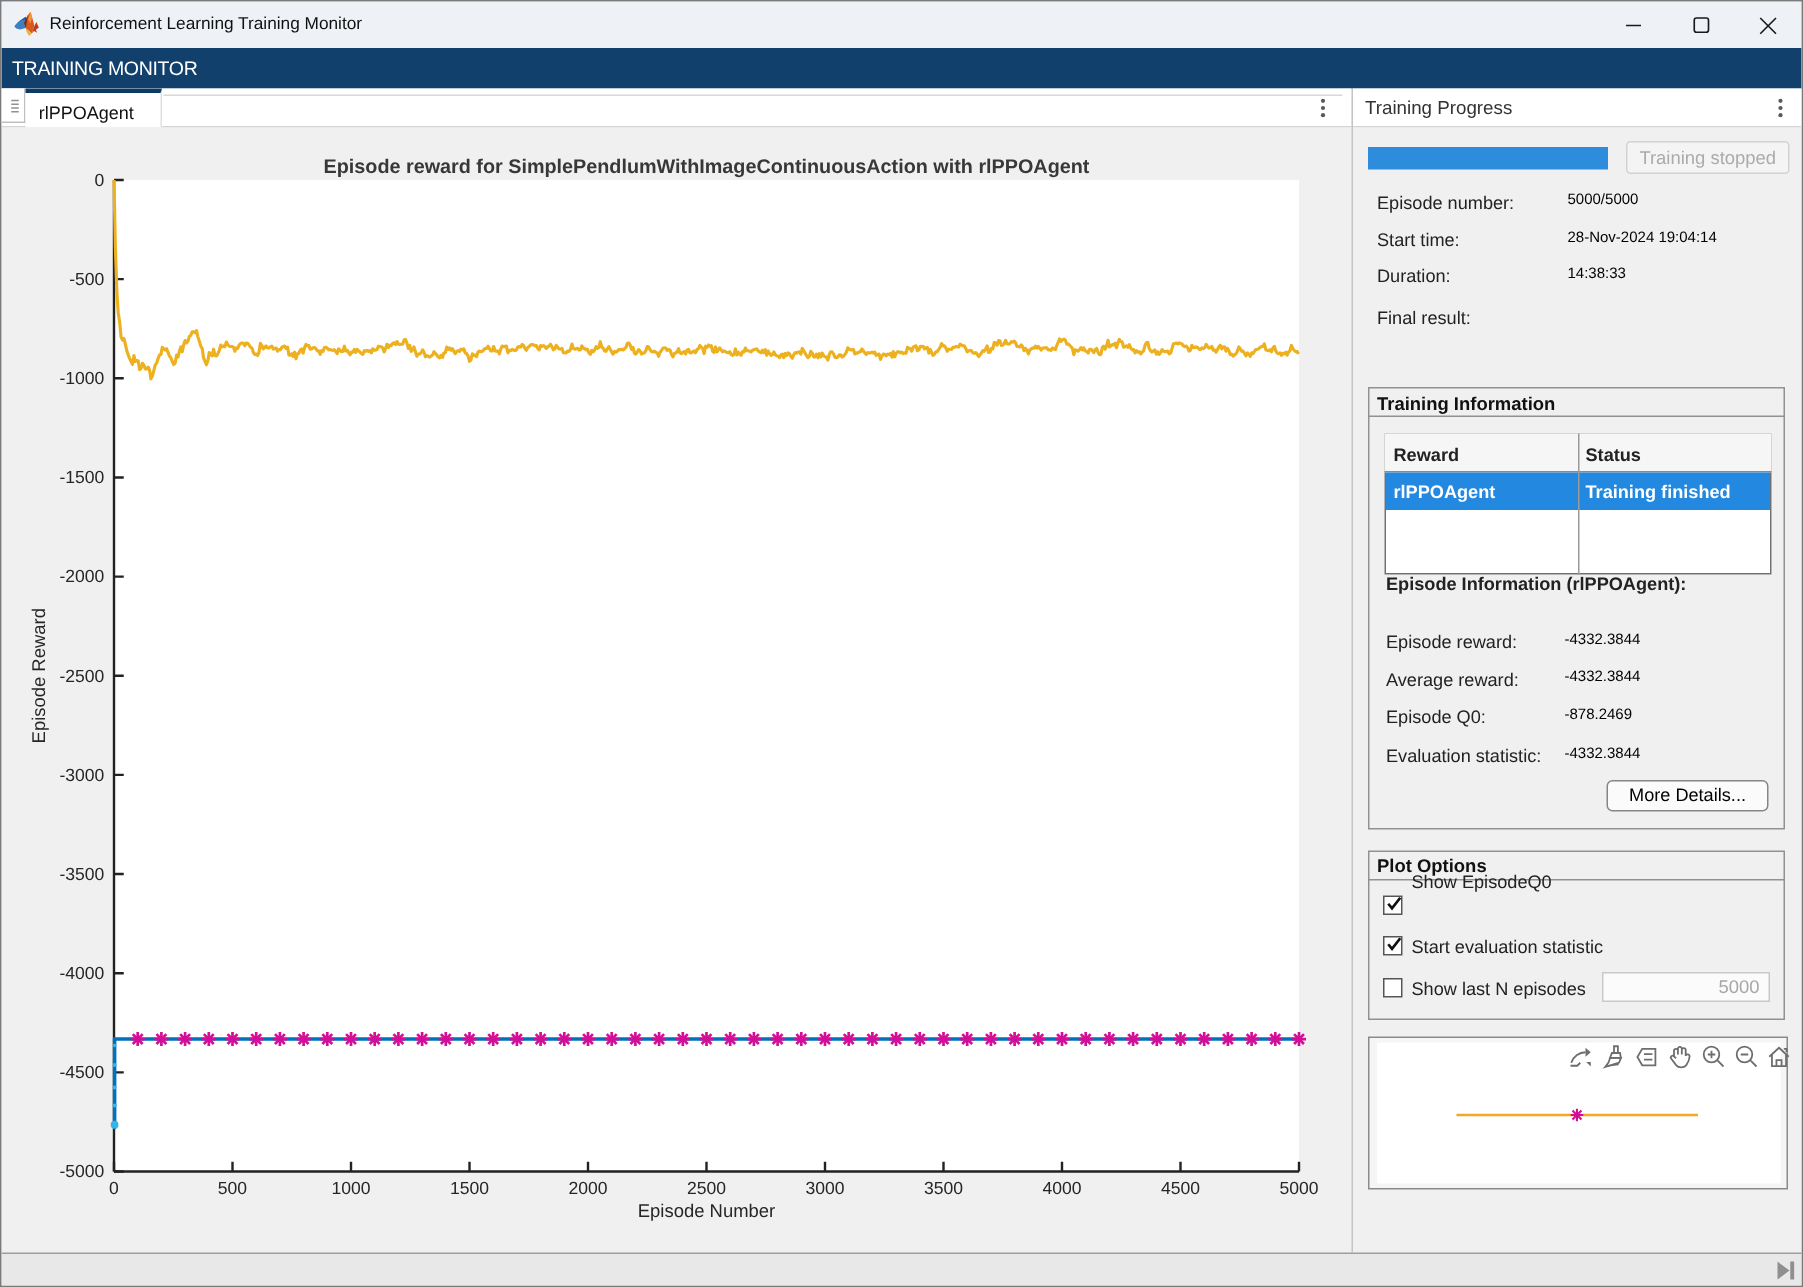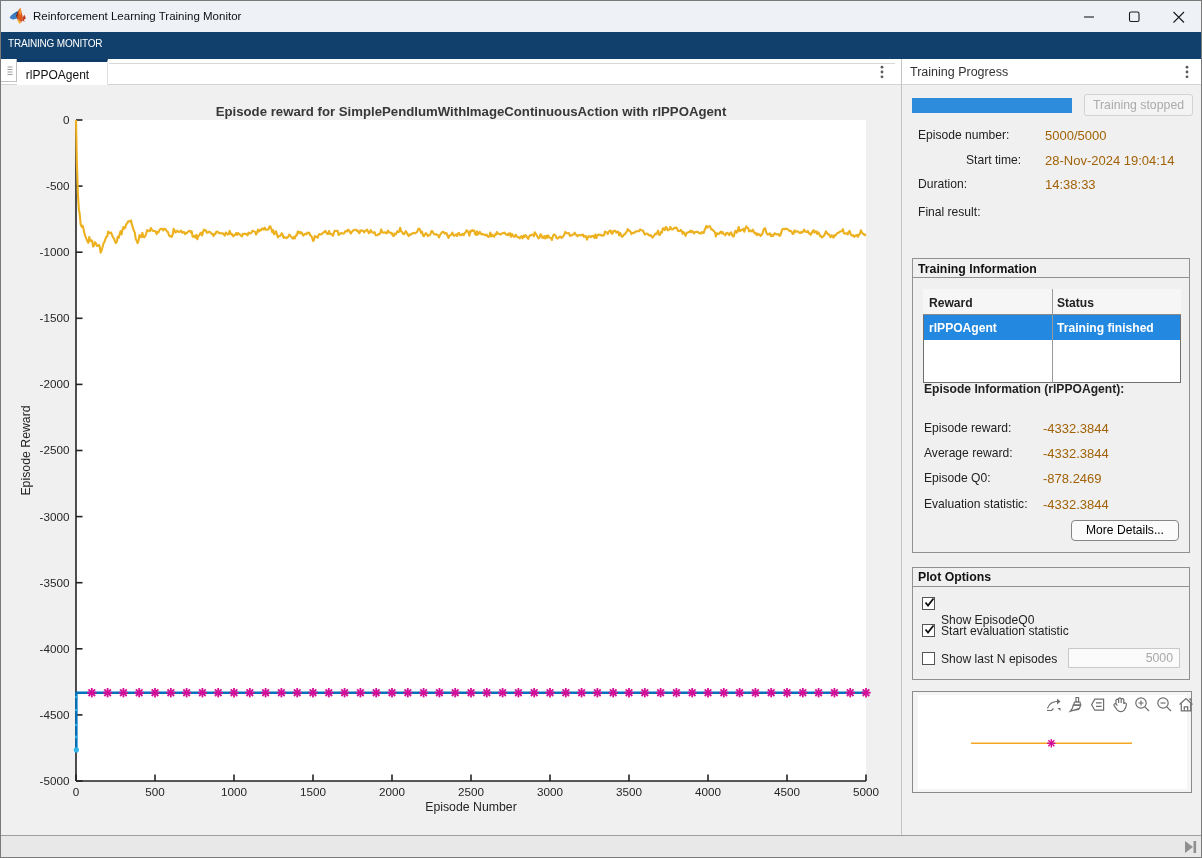--- a/index.html
+++ b/index.html
@@ -1,34 +1,34 @@
 <!DOCTYPE html>
 <html><head><meta charset="utf-8"><title>Reinforcement Learning Training Monitor</title><style>
 * { margin:0; padding:0; box-sizing:border-box; }
 html,body { width:1202px; height:858px; background:#e9e9e9; font-family:"Liberation Sans",sans-serif; }
 #win { position:relative; width:1202px; height:858px; background:#f0f0f0; border:1px solid #7a7a7a; border-radius:0; overflow:hidden; }
 .abs { position:absolute; }
 #titlebar { left:0; top:0; width:1200px; height:31px; background:#eef2f7; }
 #titletxt { left:32px; top:9px; font-size:11.5px; color:#111; }
 #ribbon { left:0; top:31px; width:1200px; height:27px; background:#11406C; }
-#ribbontxt { left:7px; top:37px; font-size:10px; font-weight:normal; color:#fff; letter-spacing:-0.2px; }
+#ribbontxt { left:7px; top:37px; font-size:13px; font-weight:normal; color:#fff; letter-spacing:-0.2px; }
 #tabrow { left:0; top:58px; width:900px; height:26px; background:#fff; border-bottom:1px solid #d4d4d4; }
 #tabbtn { left:0; top:58px; width:16px; height:23px; background:#fff; border-right:1px solid #c0c0c0; border-bottom:1px solid #c0c0c0; }
 #tab { left:16px; top:58px; width:91px; height:26px; background:#fff; border-top:3.5px solid #0D3A66; border-right:1px solid #e0e0e0; text-align:center; font-size:12px; color:#111; padding-top:5.5px; padding-right:9px; }
 #rphead { left:901px; top:58px; width:301px; height:26px; background:#fff; border-bottom:1px solid #d4d4d4; }
 #rpheadtxt { left:909px; top:64px; font-size:12.5px; color:#333; }
 #doc { left:0; top:84px; width:900px; height:750px; background:#f0f0f0; }
 #vsep { left:900px; top:58px; width:1px; height:776px; background:#c4c4c4; }
 #rpanel { left:901px; top:84px; width:301px; height:750px; background:#f0f0f0; }
 #statusbar { left:0; top:834px; width:1202px; height:24px; background:#e8e8e8; border-top:1px solid #9e9e9e; }
 .fieldset { position:absolute; border:1px solid #919191; }
 .fstitle { position:absolute; font-size:12.3px; font-weight:bold; color:#111; }
 .fssep { position:absolute; height:1px; background:#919191; }
 .lbl { position:absolute; font-size:12.1px; color:#222; }
-.val { position:absolute; font-size:13px; color:#a16207; }
+.val { position:absolute; font-size:10px; color:#000000; }
 .bld { font-weight:bold; }
 #progbar { left:911px; top:97px; width:160px; height:15px; background:#2D8CDB; }
 #trainstop { left:1083px; top:93px; width:109px; height:22px; background:#f4f4f4; border:1px solid #d2d2d2; border-radius:3px; color:#ababab; font-size:12.3px; text-align:center; padding-top:3px; }
 #agtable { left:922px; top:288px; width:258px; height:94px; background:#fff; border:1px solid #707070; }
 #agthead { left:922px; top:288px; width:258px; height:26px; background:#f6f6f6; border-bottom:1px solid #8a8a8a; }
 #agtsel { left:923px; top:314px; width:256px; height:25px; background:#2388DF; }
 #agtcol { left:1051px; top:288px; width:1px; height:94px; background:#9a9a9a; }
 .cb { position:absolute; width:13px; height:13px; background:#fff; border:1.2px solid #555; }
 #nep { left:1067px; top:647px; width:112px; height:20px; background:#fbfbfb; border:1px solid #c9c9c9; color:#a8a8a8; font-size:12.3px; text-align:right; padding:2px 6px 0 0; }
 #morebtn { left:1070px; top:519px; width:108px; height:21px; background:#fbfbfb; border:1px solid #868686; border-radius:4px; font-size:12.1px; color:#000000; text-align:center; padding-top:2px; }
@@ -205,21 +205,21 @@
       <circle cx="5" cy="7" r="1.4"></circle>
       <circle cx="5" cy="11.8" r="1.4"></circle>
  </svg>
  <div id="rpanel" class="abs"></div>
 
  <div id="progbar" class="abs"></div>
  <div id="trainstop" class="abs">Training stopped</div>
 
  <div class="lbl" style="left:917px;top:127px">Episode number:</div>
  <div class="val" style="left:1044px;top:127px">5000/5000</div>
- <div class="lbl" style="left:965px;top:152px">Start time:</div>
+ <div class="lbl" style="left:917px;top:152px">Start time:</div>
  <div class="val" style="left:1044px;top:152px">28-Nov-2024 19:04:14</div>
  <div class="lbl" style="left:917px;top:176px">Duration:</div>
  <div class="val" style="left:1044px;top:176px">14:38:33</div>
  <div class="lbl" style="left:917px;top:204px">Final result:</div>
 
  <div class="fieldset" style="left:911px;top:257px;width:278px;height:295px"></div>
  <div class="fstitle" style="left:917px;top:261px">Training Information</div>
  <div class="fssep" style="left:911px;top:276px;width:278px"></div>
 
  <div id="agtable" class="abs"></div>
@@ -243,21 +243,21 @@
  <div id="morebtn" class="abs">More Details...</div>
 
  <div class="fieldset" style="left:911px;top:566px;width:278px;height:113px"></div>
  <div class="fstitle" style="left:917px;top:569px">Plot Options</div>
  <div class="fssep" style="left:911px;top:585px;width:278px"></div>
 
  <div class="cb" style="left:921px;top:596px"></div>
  <svg class="abs" style="left:922px;top:595px" width="13" height="13" viewBox="0 0 13 13" fill="none" stroke="#111" stroke-width="1.8">
       <path d="M2.5 6.5 L5 9.5 L10.5 2.5"></path>
     </svg>
- <div class="lbl" style="left:940px;top:612px">Show EpisodeQ0</div>
+ <div class="lbl" style="left:940px;top:580px">Show EpisodeQ0</div>
  <div class="cb" style="left:921px;top:623px"></div>
  <svg class="abs" style="left:922px;top:622px" width="13" height="13" viewBox="0 0 13 13" fill="none" stroke="#111" stroke-width="1.8">
       <path d="M2.5 6.5 L5 9.5 L10.5 2.5"></path>
     </svg>
  <div class="lbl" style="left:940px;top:623px">Start evaluation statistic</div>
  <div class="cb" style="left:921px;top:651px"></div>
  <div class="lbl" style="left:940px;top:651px">Show last N episodes</div>
  <div id="nep" class="abs">5000</div>
 
  <div id="miniplot" class="abs"></div>

